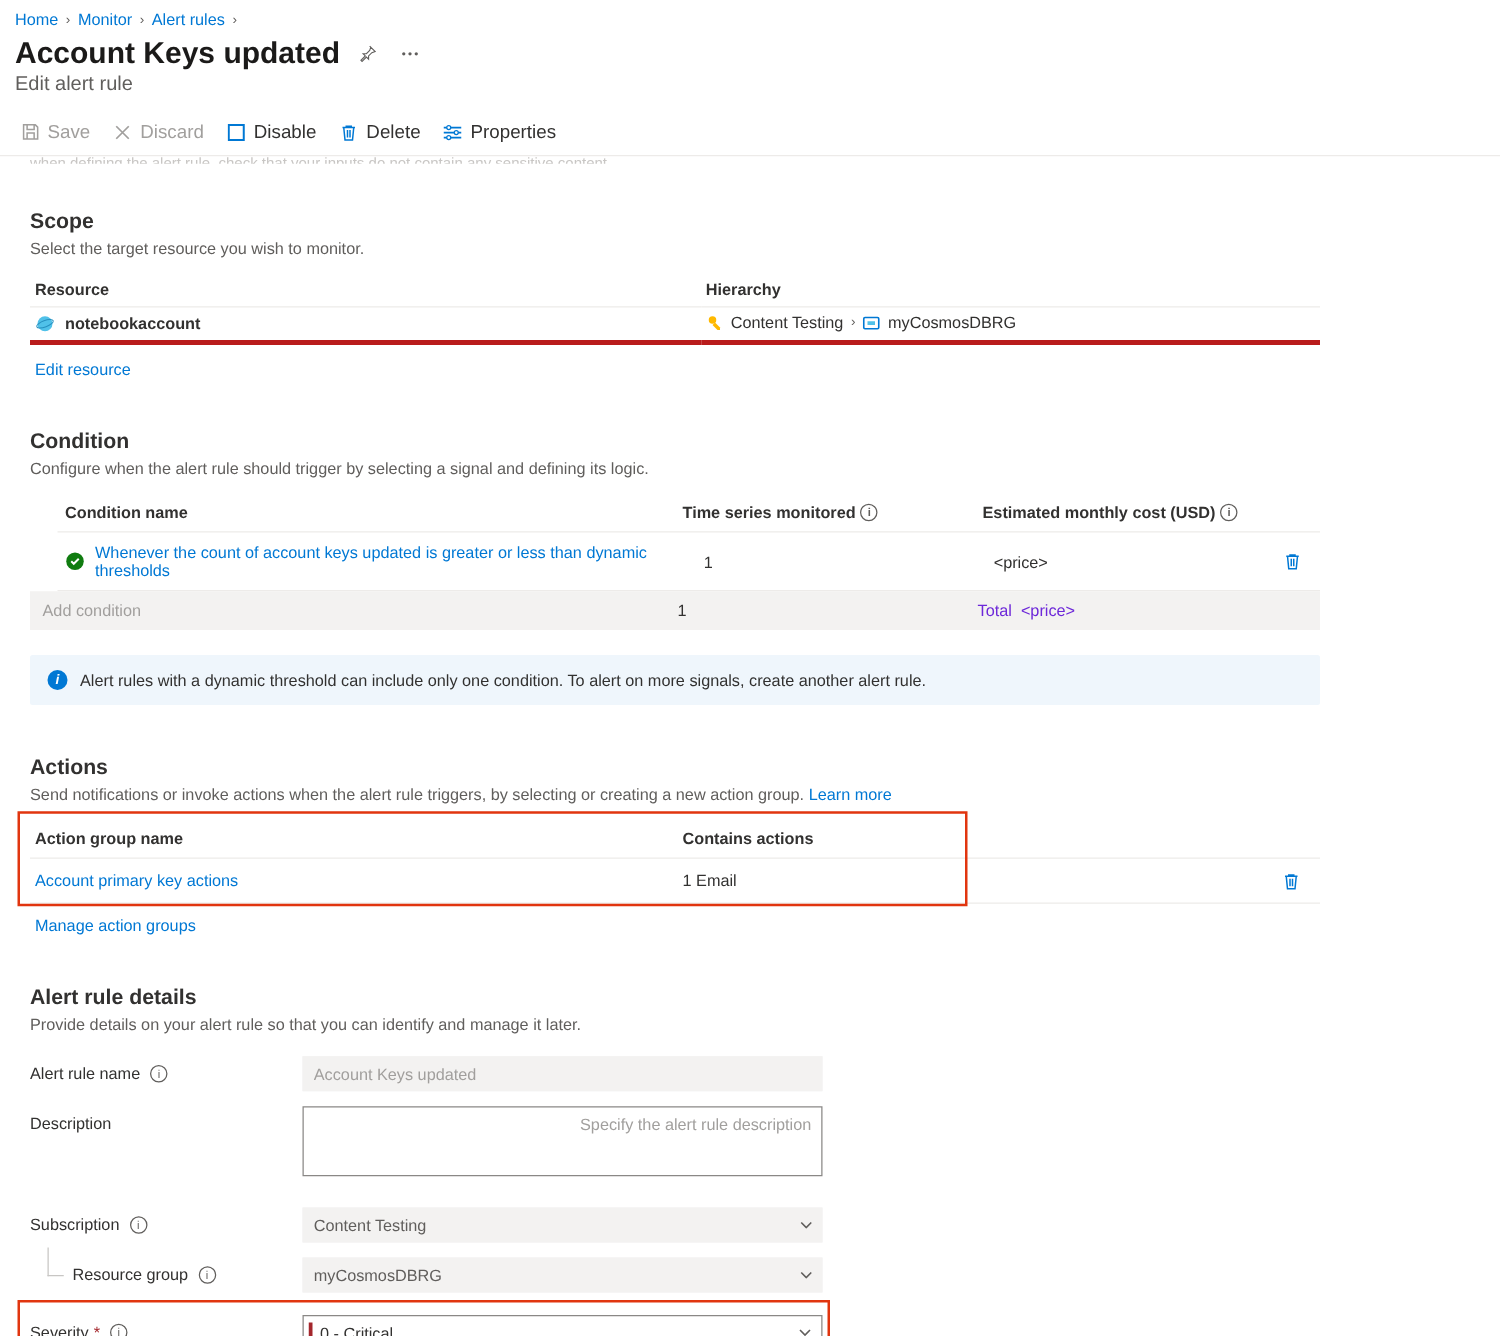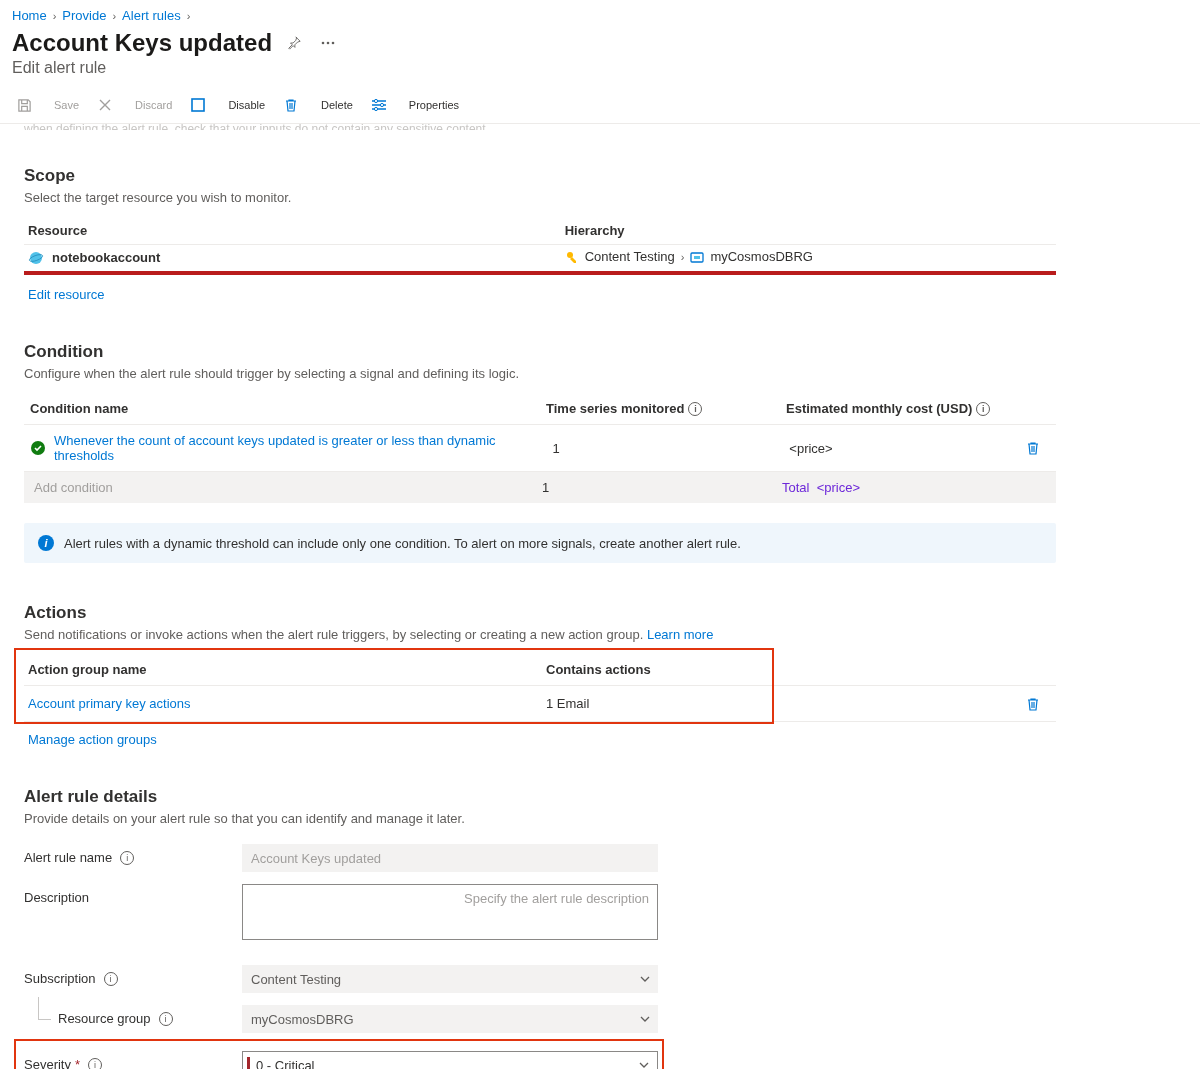--- a/index.html
+++ b/index.html
@@ -10,38 +10,38 @@
 
   .breadcrumb { display: flex; align-items: center; gap: 6px; padding: 8px 12px 4px; font-size: 13px; }
   .breadcrumb .sep { color: #605e5c; font-size: 11px; }
 
   .title-row { display: flex; align-items: center; gap: 10px; padding: 2px 12px 0; }
   .title-row h1 { font-size: 24px; font-weight: 600; color: #1b1a19; }
   .icon-btn { width: 24px; height: 24px; display: inline-flex; align-items: center; justify-content: center; cursor: pointer; color: #605e5c; border-radius: 2px; }
   .subtitle { padding: 2px 12px 10px; color: #605e5c; font-size: 16px; }
 
   .toolbar { display: flex; align-items: center; gap: 2px; padding: 6px 8px; border-bottom: 1px solid #edebe9; }
-  .tbtn { display: inline-flex; align-items: center; gap: 22px; padding: 4px 8px; cursor: pointer; color: #323130; font-size: 11px; border-radius: 2px; }
+  .tbtn { display: inline-flex; align-items: center; gap: 6px; padding: 4px 8px; cursor: pointer; color: #323130; font-size: 15px; border-radius: 2px; }
   .tico { width: 16px; height: 16px; display: inline-flex; align-items: center; justify-content: center; }
 
   .truncated { padding: 0 24px; color: #c8c6c4; font-size: 12px; margin-top: -2px; height: 8px; overflow: hidden; }
 
   .content { padding: 16px 24px 40px; max-width: 1080px; }
   .section { margin-top: 20px; }
   .section h2 { font-size: 17px; font-weight: 600; margin-bottom: 4px; }
   .section .desc { color: #605e5c; font-size: 13px; margin-bottom: 12px; }
 
   .scope-table { width: 100%; border-collapse: collapse; }
   .scope-table .hrow { border-bottom: 1px solid #edebe9; }
   .scope-table th { text-align: left; font-weight: 600; font-size: 13px; padding: 6px 4px; }
   .scope-table td { padding: 4px 4px; border-bottom: 4px solid #b91c1c; }
   .res-cell { display: flex; align-items: center; gap: 8px; font-weight: 600; }
   .hier { display: inline-flex; align-items: center; gap: 6px; }
 
-  .cond-header, .cond-row { display: flex; align-items: center; }
+  .cond-header, .cond-row { display: flex; align-items: center; margin-left: 22px; }
   .cond-cname { flex: 1 1 auto; padding-left: 6px; }
   .cond-ts { width: 240px; }
   .cond-cost { width: 240px; }
   .cond-del { width: 30px; text-align: right; padding-right: 8px; }
   .cond-header { font-weight: 600; padding: 8px 0; border-bottom: 1px solid #edebe9; }
   .cond-row { padding: 8px 0; border-bottom: 1px solid #edebe9; }
   .add-row { background: #f3f2f1; padding: 8px 4px; color: #a19f9d; display: flex; }
 
   .info-icon { width: 14px; height: 14px; border: 1px solid #605e5c; border-radius: 50%; display: inline-flex; align-items: center; justify-content: center; font-size: 9px; color: #605e5c; margin-left: 4px; vertical-align: middle; }
 
@@ -81,21 +81,21 @@
 
   svg { display: block; }
 </style>
 </head>
 <body>
 
 <div class="page">
   <div class="breadcrumb">
     <a>Home</a>
     <span class="sep">›</span>
-    <a>Provide</a>
+    <a>Monitor</a>
     <span class="sep">›</span>
     <a>Alert rules</a>
     <span class="sep">›</span>
   </div>
 
   <div class="title-row">
     <h1>Account Keys updated</h1>
     <span class="icon-btn">
       <svg width="14" height="14" viewBox="0 0 16 16">
           <path d="M10 1l5 5-3 1-3 3v3l-2-2-4 4-1-1 4-4-2-2h3l3-3 1-3z" fill="none" stroke="#605e5c" stroke-width="1"></path>

